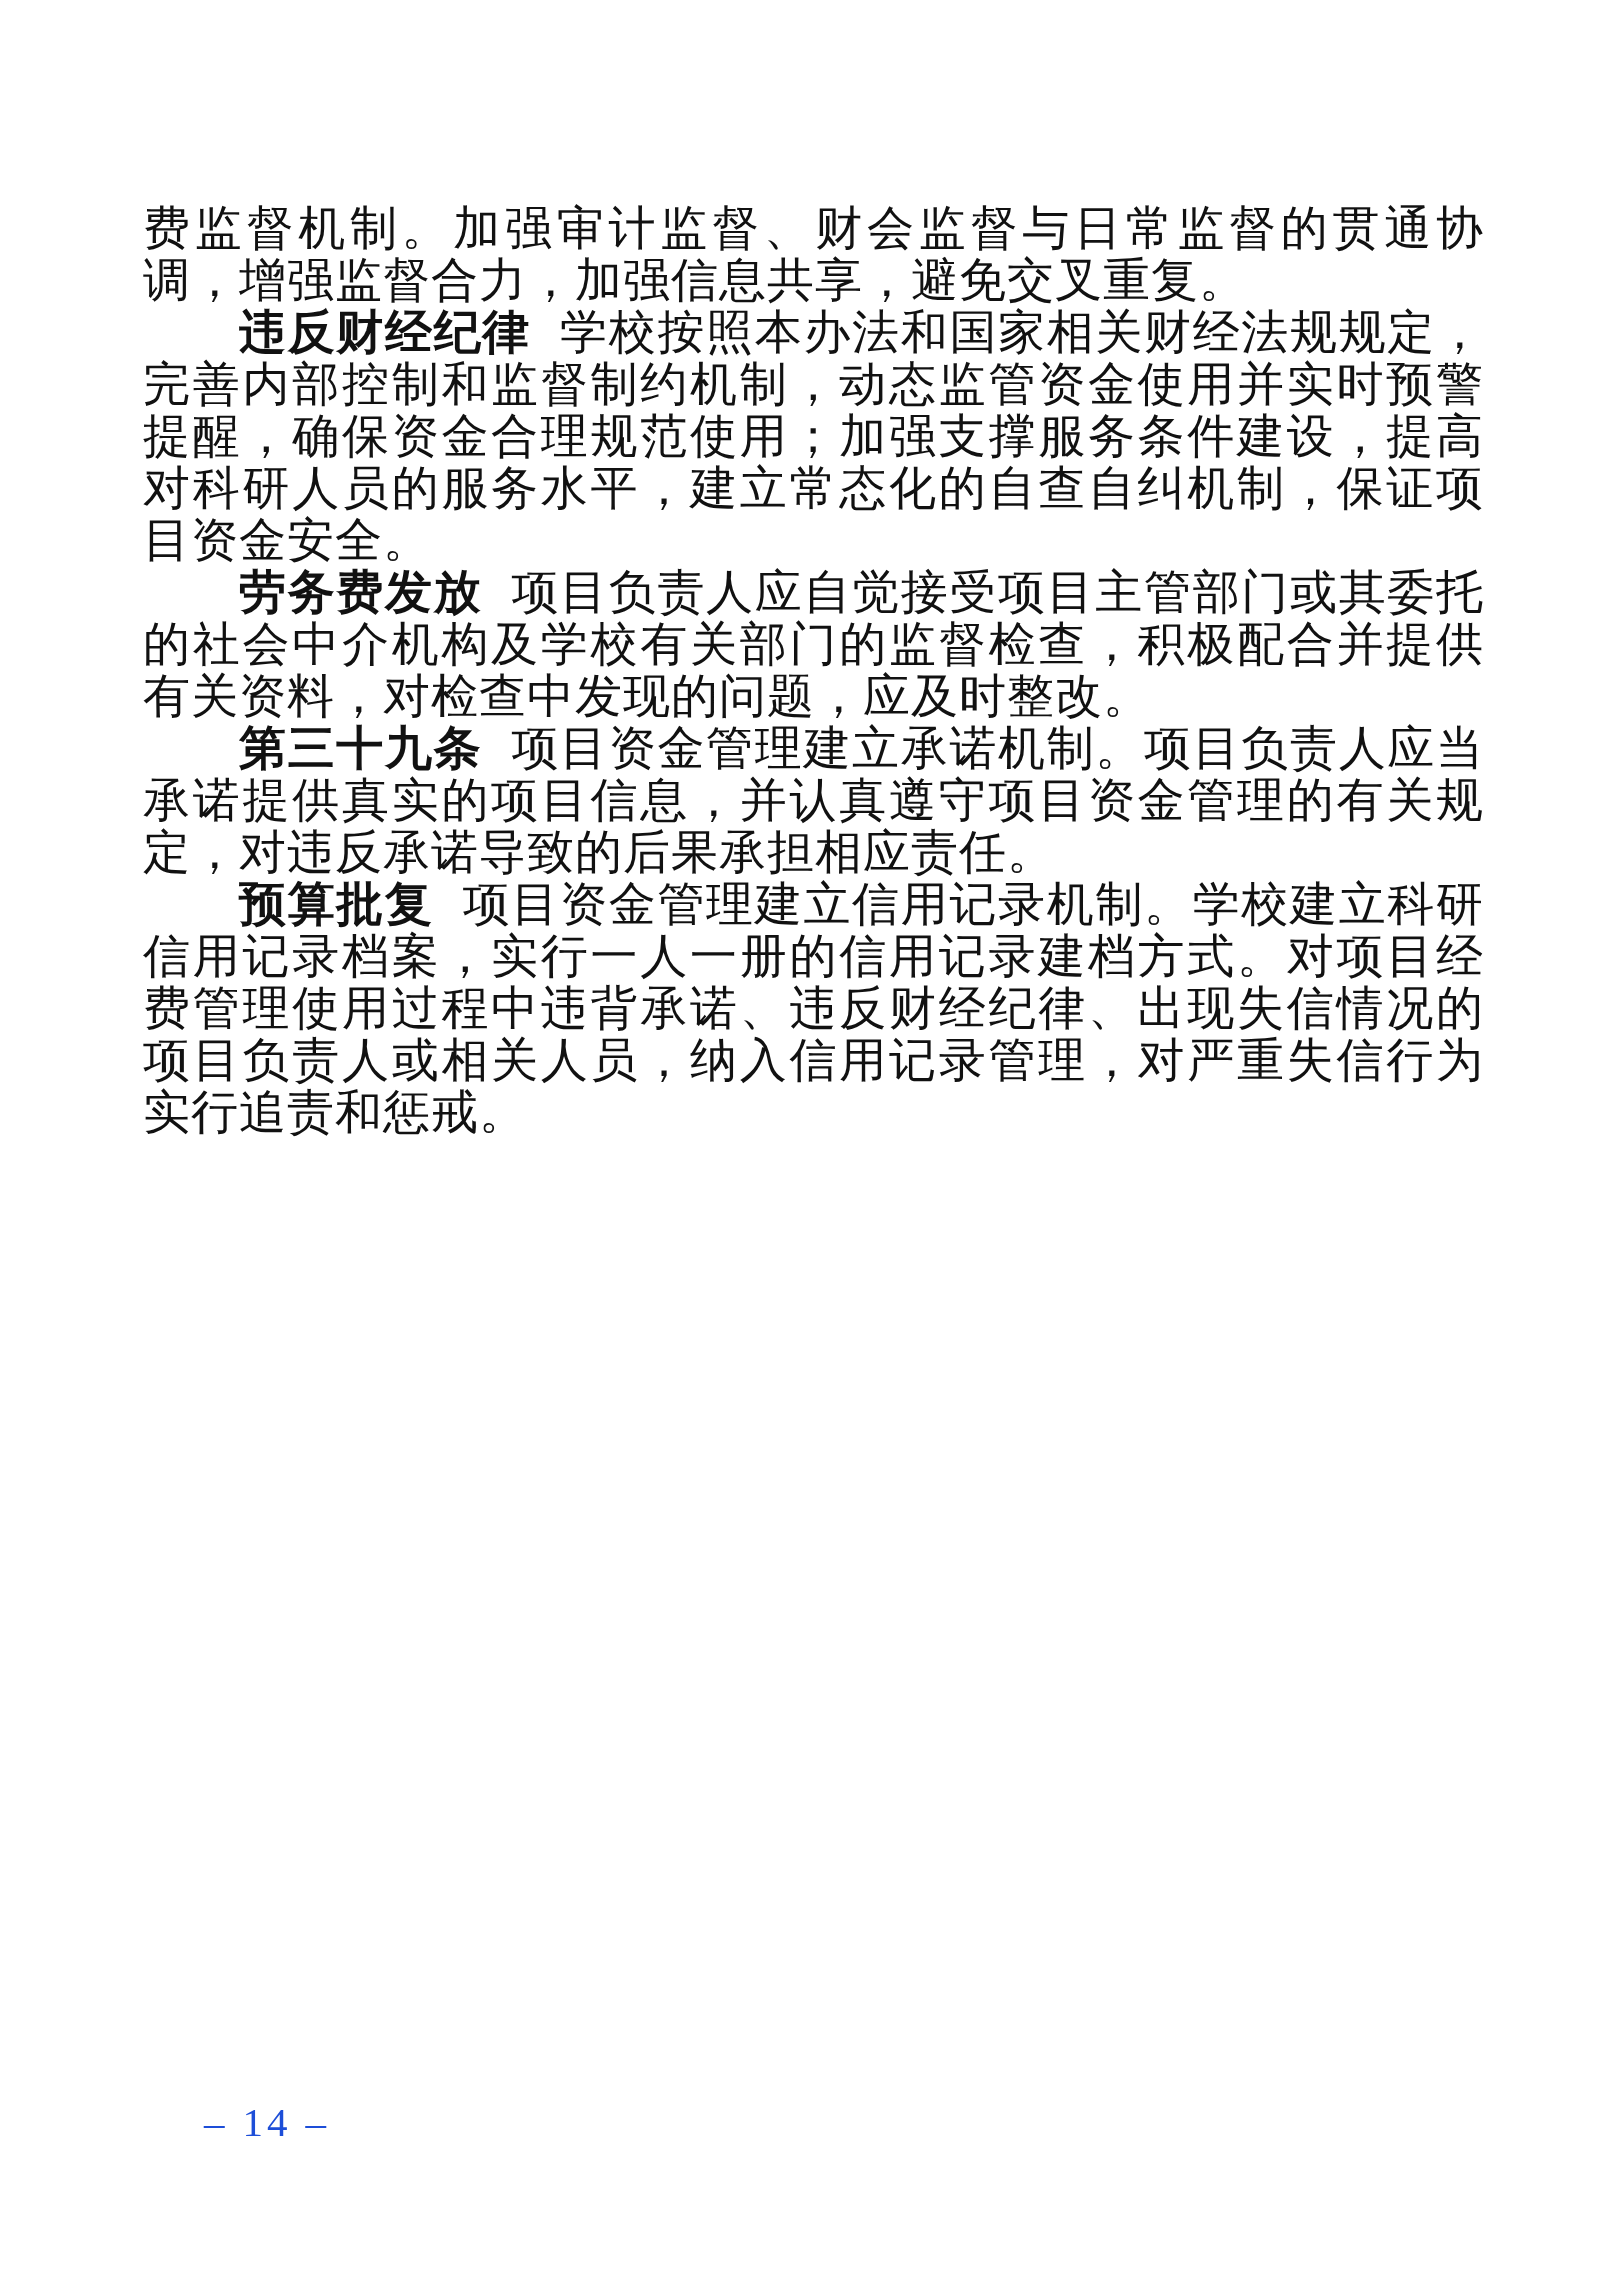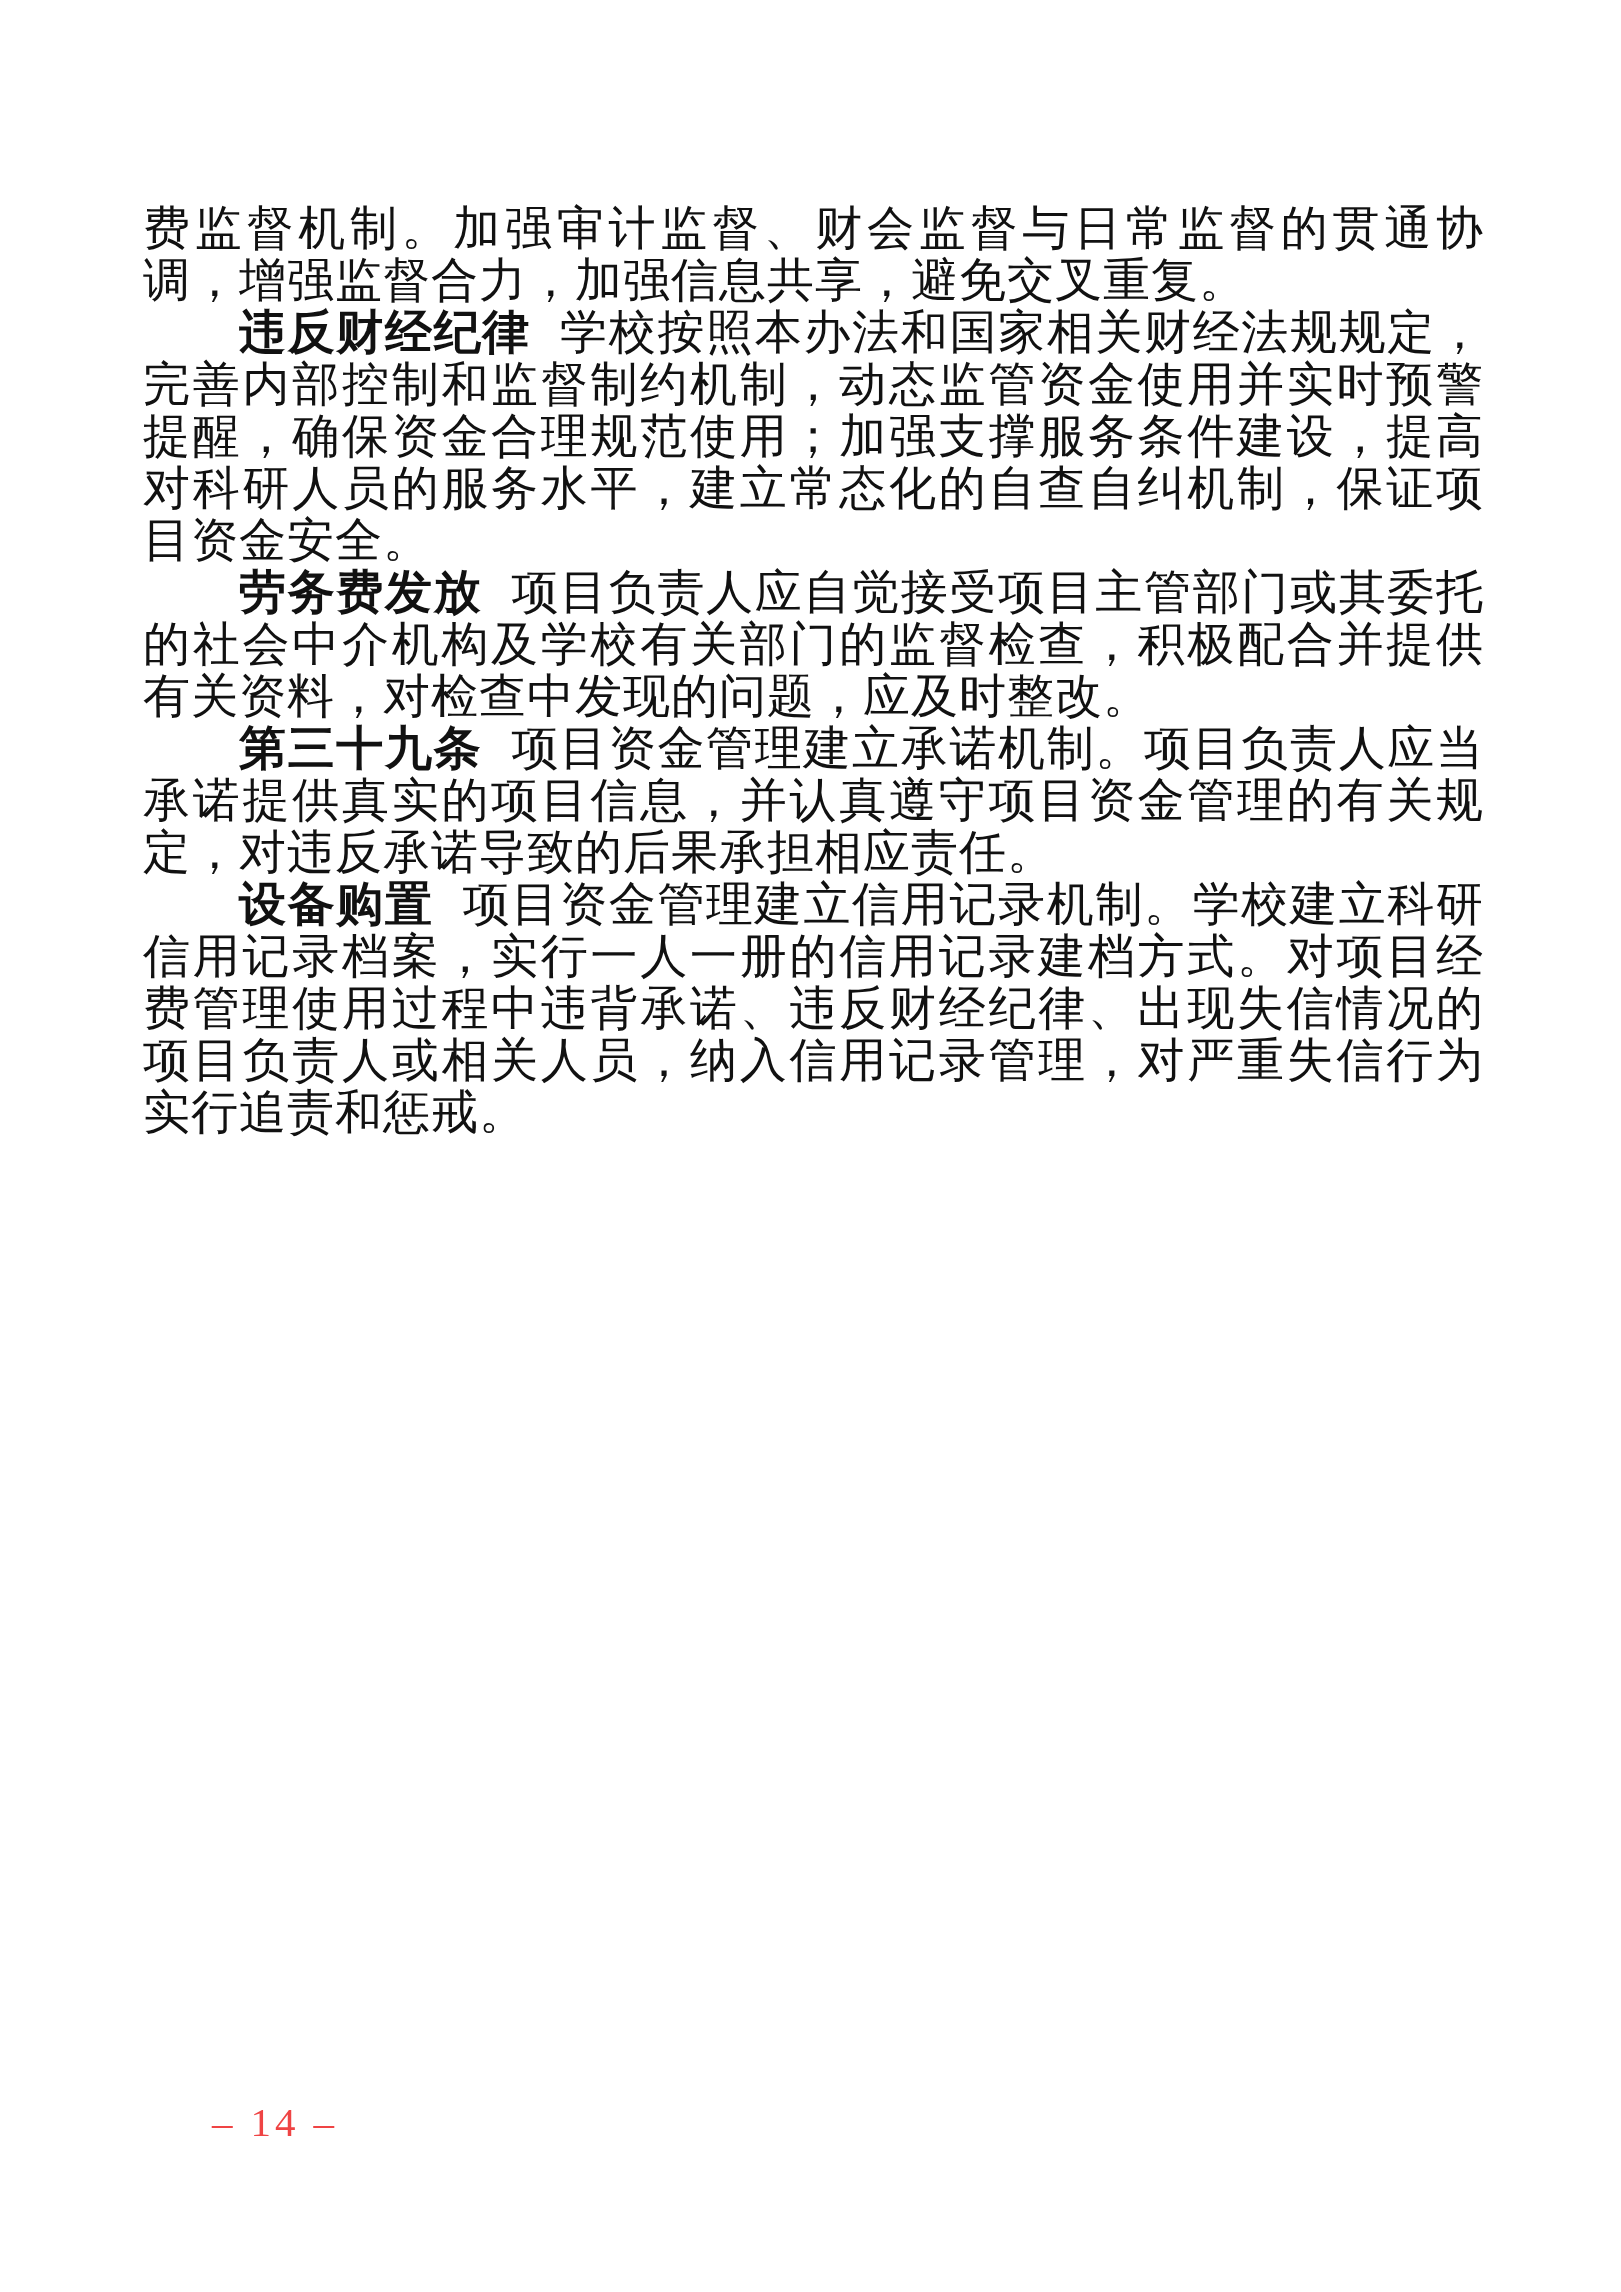--- a/index.html
+++ b/index.html
@@ -37,39 +37,39 @@
   }
   p.para.indent {
     text-indent: 96px;
   }
   .article-number {
     font-weight: bold;
     margin-right: 0.62em;
   }
   .page-number {
     position: absolute;
-    left: 212px;
+    left: 204px;
     top: 2098px;
     font-size: 41px;
     letter-spacing: 3.9px;
-    color: #ef4444;
+    color: #1d4ed8;
     white-space: pre;
   }
 </style>
 </head>
 <body>
 
 <div class="page">
   <div class="doc-body">
   <p class="para"><span>费监督机制。加强审计监督、财会监督与日常监督的贯通协调，增强监督合力，加强信息共享，避免交叉重复。</span></p>
 
   <p class="para indent"><b class="article-number">违反财经纪律</b><span>学校按照本办法和国家相关财经法规规定，完善内部控制和监督制约机制，动态监管资金使用并实时预警提醒，确保资金合理规范使用；加强支撑服务条件建设，提高对科研人员的服务水平，建立常态化的自查自纠机制，保证项目资金安全。</span></p>
 
   <p class="para indent"><b class="article-number">劳务费发放</b><span>项目负责人应自觉接受项目主管部门或其委托的社会中介机构及学校有关部门的监督检查，积极配合并提供有关资料，对检查中发现的问题，应及时整改。</span></p>
 
   <p class="para indent"><b class="article-number">第三十九条</b><span>项目资金管理建立承诺机制。项目负责人应当承诺提供真实的项目信息，并认真遵守项目资金管理的有关规定，对违反承诺导致的后果承担相应责任。</span></p>
 
-  <p class="para indent"><b class="article-number">设备购置</b><span>项目资金管理建立信用记录机制。学校建立科研信用记录档案，实行一人一册的信用记录建档方式。对项目经费管理使用过程中违背承诺、违反财经纪律、出现失信情况的项目负责人或相关人员，纳入信用记录管理，对严重失信行为实行追责和惩戒。</span></p>
+  <p class="para indent"><b class="article-number">预算批复</b><span>项目资金管理建立信用记录机制。学校建立科研信用记录档案，实行一人一册的信用记录建档方式。对项目经费管理使用过程中违背承诺、违反财经纪律、出现失信情况的项目负责人或相关人员，纳入信用记录管理，对严重失信行为实行追责和惩戒。</span></p>
 
 </div>
   <div class="page-number">– 14 –</div>
 </div>
 
 
 </body></html>

